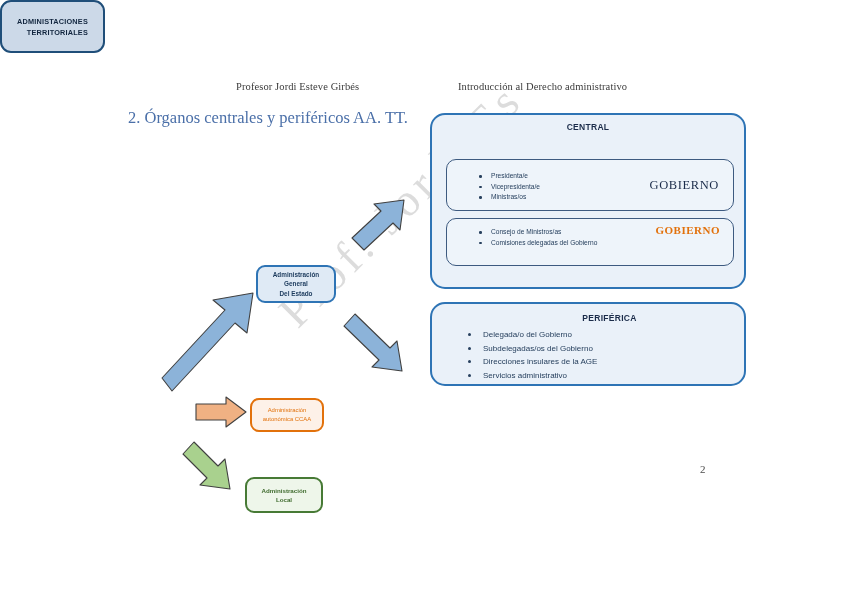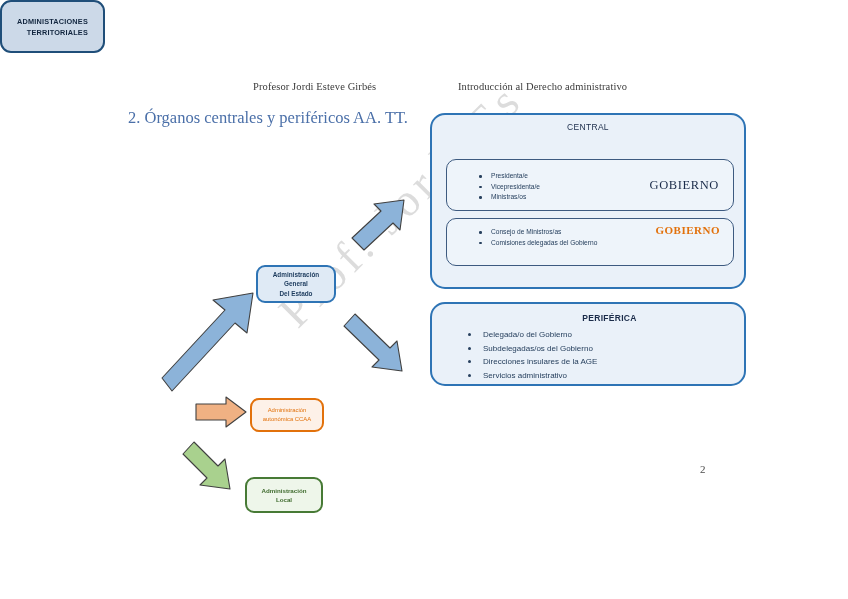--- a/index.html
+++ b/index.html
@@ -18,21 +18,21 @@
 
   
   .hdr {
     position: absolute;
     font-family: "Liberation Serif", serif;
     font-size: 10.5px;
     color: #3a3a3a;
     white-space: nowrap;
     letter-spacing: .1px;
   }
-  #hdr-left  { left: 253px; top: 81px; }
+  #hdr-left  { left: 236px; top: 81px; }
   #hdr-right { left: 438px; top: 81px; margin-left: 20px; }
 
   #page-title {
     position: absolute;
     left: 128px;
     top: 108px;
     font-family: "Liberation Serif", serif;
     font-size: 16.5px;
     color: #4a6fa8;
     white-space: nowrap;
@@ -78,21 +78,21 @@
     width: 316px; height: 176px;
     background: #eaf1f9;
     border: 2.5px solid #2e74b5;
     border-radius: 15px;
   }
   #central-heading {
     position: absolute;
     left: 0; right: 0; top: 7px;
     text-align: center;
     font-size: 8.5px;
-    font-weight: normal;
+    font-weight: bold;
     color: #1b2c4a;
     letter-spacing: .3px;
   }
 
   
   .inner-box {
     position: absolute;
     left: 14px;
     width: 288px;
     box-sizing: border-box;

